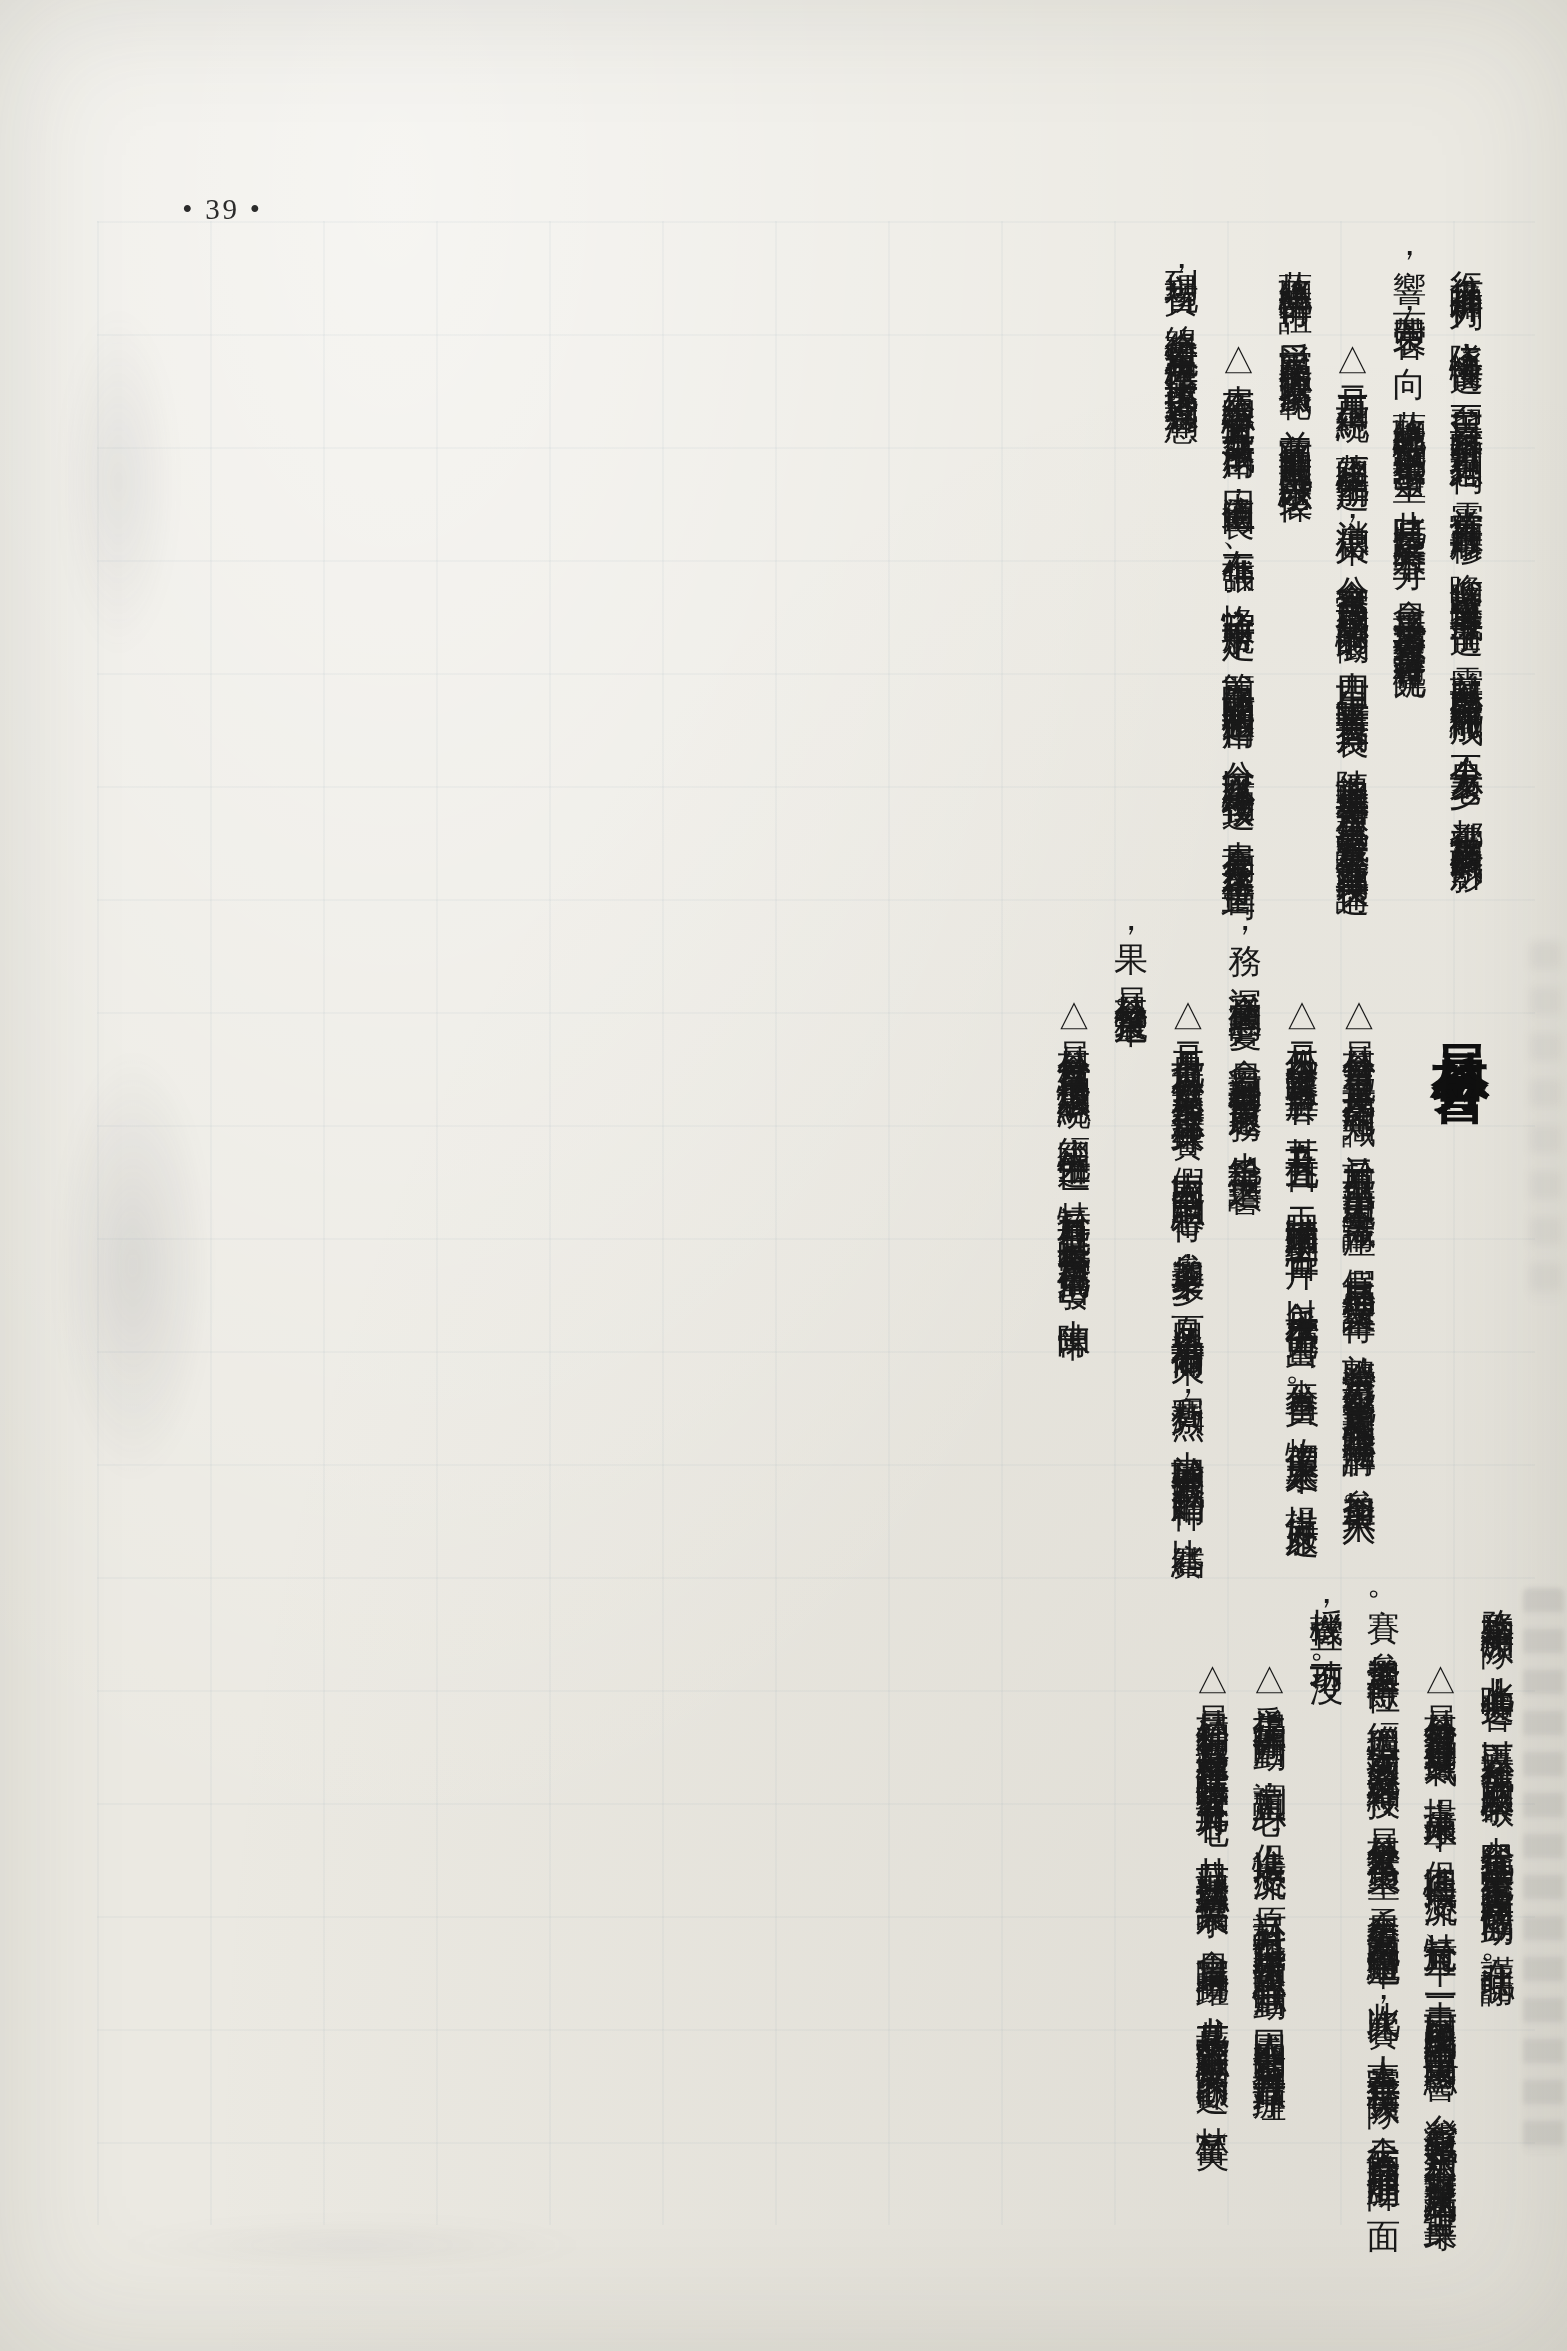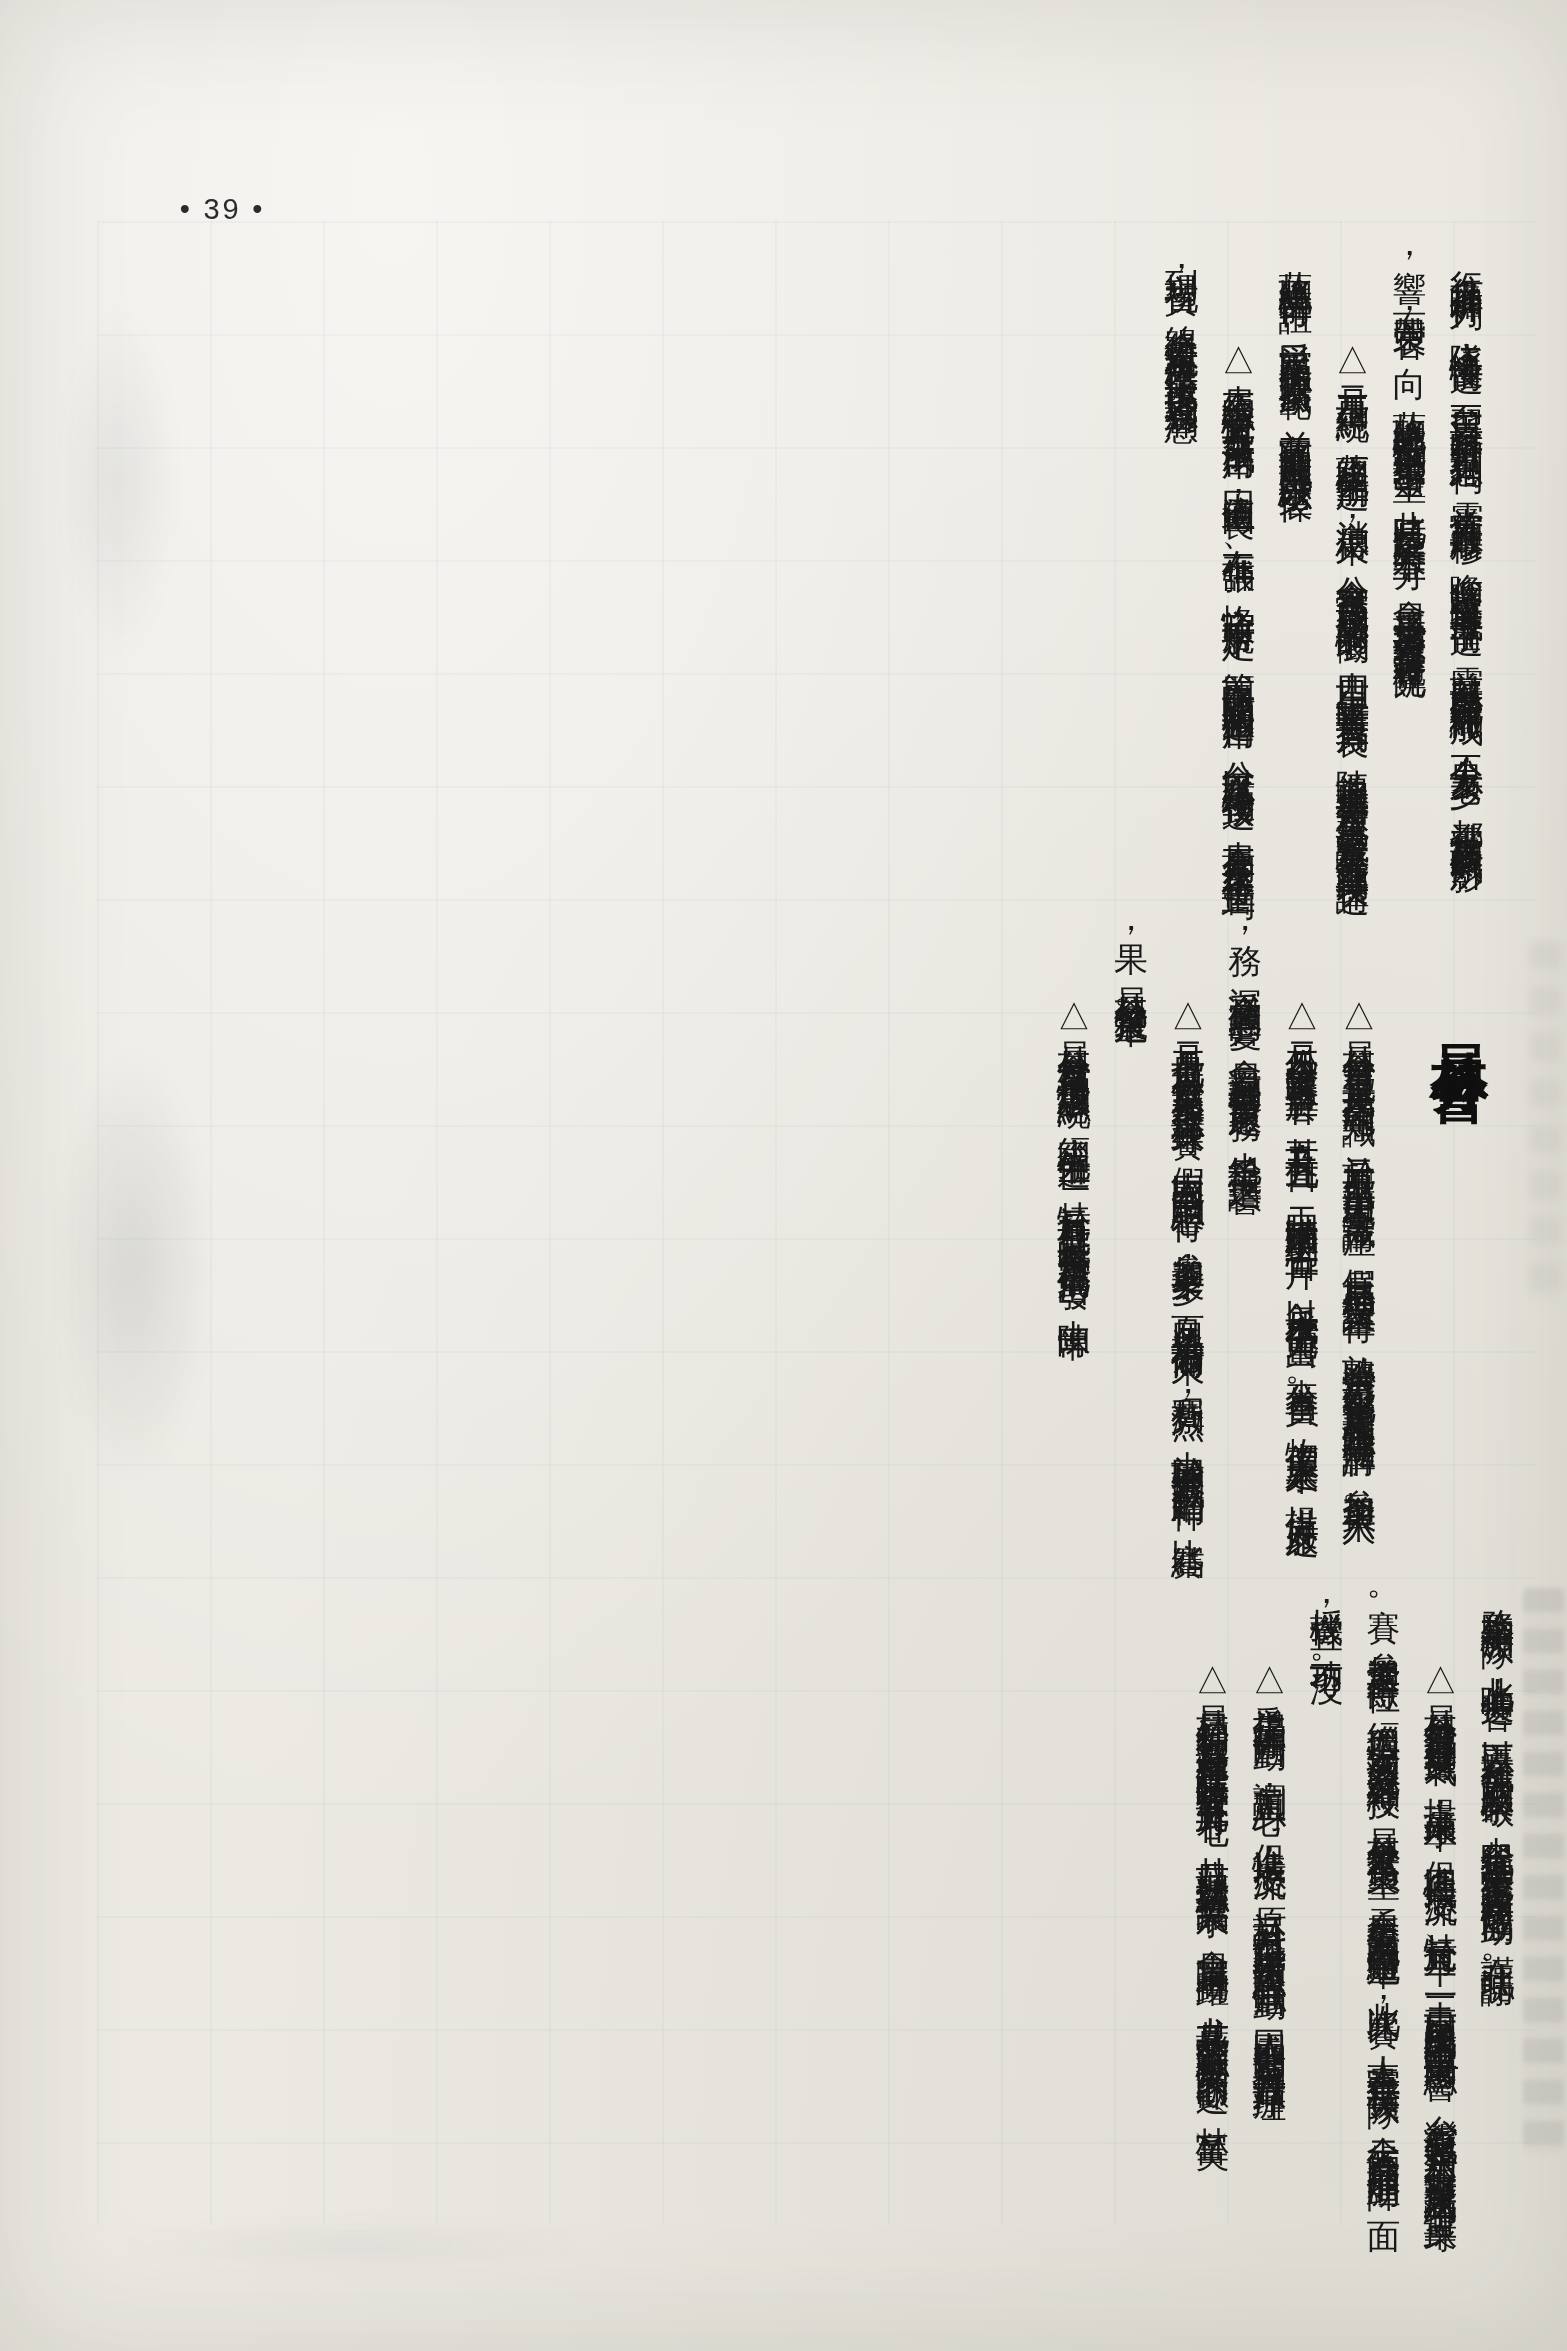--- a/index.html
+++ b/index.html
@@ -1,21 +1,21 @@
 <!DOCTYPE html>
 <html lang="zh-Hant" style="font-size:15px"><head>
 <meta charset="utf-8">
 <style>
   html,body{margin:0;padding:0;background:#d8d5cc;}
   .page{
     position:relative;
     width:1568px;height:2351px;
     margin:0 auto;
     overflow:hidden;
-    font-family:Liberation Sans, sans-serif;
+    font-family:Liberation Serif, serif;
     background:
       radial-gradient(ellipse at 25% 8%, rgba(255,255,255,.55), transparent 55%),
       radial-gradient(ellipse at 85% 92%, rgba(120,112,95,.10), transparent 60%),
       #ebe9e2;
   }
   .page::after{ 
     content:"";position:absolute;inset:0;pointer-events:none;
     box-shadow:inset 0 0 130px rgba(90,84,68,.16);
   }
   

